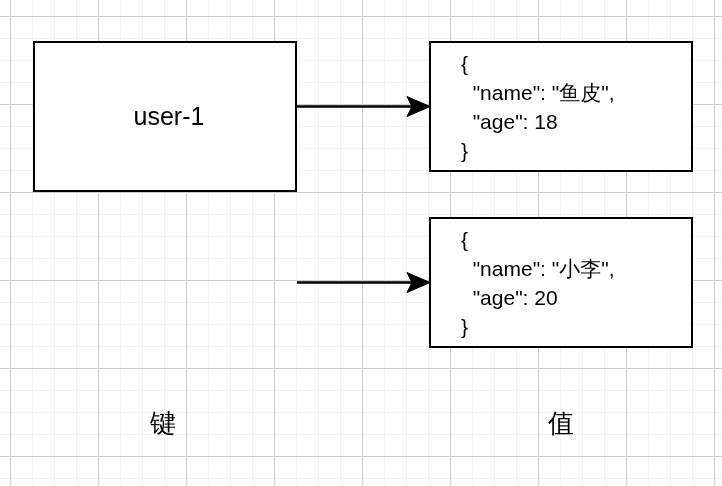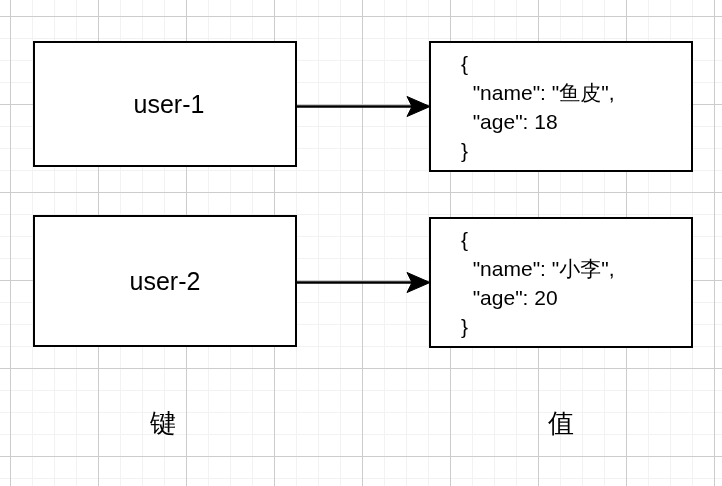--- a/index.html
+++ b/index.html
@@ -43,21 +43,21 @@
     border: 2.5px solid var(--stroke, #000);
   }
   .key-node {
     left: 33px;
     width: 264px;
     display: flex;
     align-items: center;
     justify-content: center;
     font-size: 25px;
   }
-  .key-node.row-0 { top: 41px;  height: 126px; padding-left: 8px; }
+  .key-node.row-0 { top: 41px;  height: 151px; padding-left: 8px; }
   .key-node.row-1 { top: 215px; height: 132px; }
   .value-node {
     left: 429px;
     width: 264px;
     display: flex;
     flex-direction: column;
     justify-content: center;
     padding-left: 30px;
     font-size: 21px;
   }
@@ -97,23 +97,20 @@
     <span>user-1</span>
   </div>
 
   <div class="node value-node row-0">
     <div class="json-line">{</div>
     <div class="json-line">  "name": "鱼皮",</div>
     <div class="json-line">  "age": 18</div>
     <div class="json-line">}</div>
   </div>
 
-  <div class="node key-node row-1">
-    <span>user-2</span>
-  </div>
 
   <div class="node value-node row-1">
     <div class="json-line">{</div>
     <div class="json-line">  "name": "小李",</div>
     <div class="json-line">  "age": 20</div>
     <div class="json-line">}</div>
   </div>
 
   <div class="col-label key-col">键</div>
   <div class="col-label value-col">值</div>

